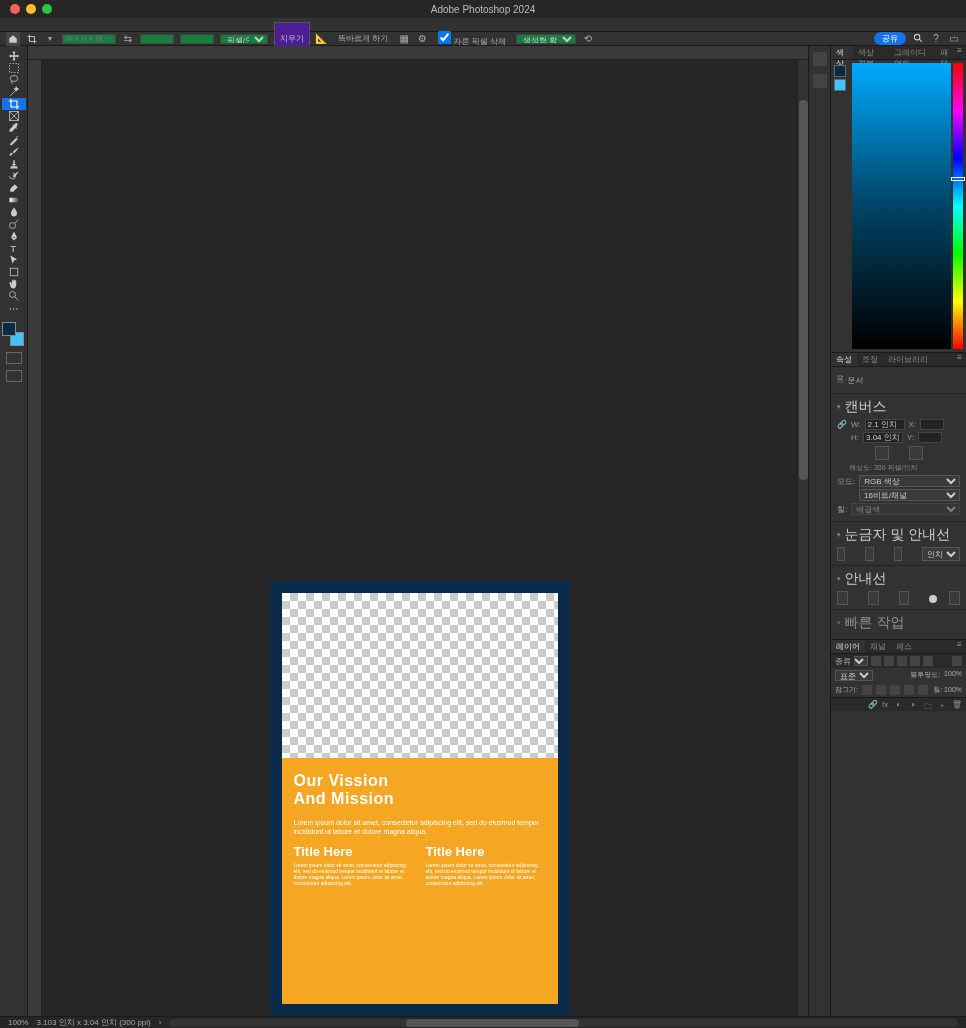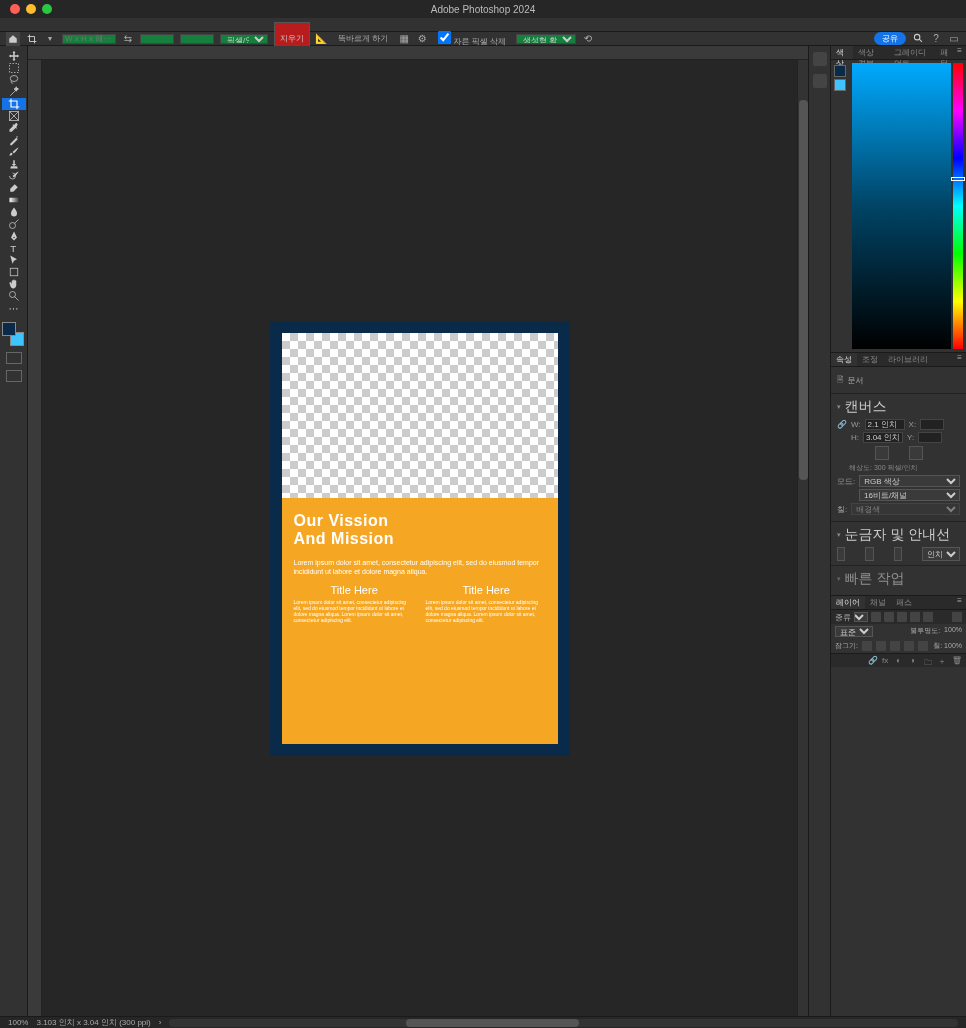--- a/index.html
+++ b/index.html
@@ -15,21 +15,21 @@
 .app-title { position: absolute; left: 50%; transform: translateX(-50%); font-size: 10px; color: #bbb; }
 
 
 .menubar { height: 14px; background: #323232; border-bottom: 1px solid #1a1a1a; }
 
 
 .optionsbar { height: 14px; background: #323232; display: flex; align-items: center; gap: 6px; padding: 0 6px; border-bottom: 1px solid #1a1a1a; }
 .home-icon { width: 14px; height: 14px; background: #444; display:flex; align-items:center; justify-content:center; }
 .opt-item { font-size: 8px; color: #aaa; padding: 1px 4px; }
 .opt-input { background: #15803d; border: 1px solid #444; color: #ccc; font-size: 8px; width: 40px; height: 10px; padding: 0 2px; }
-.opt-btn { font-size: 8px; color: #ccc; background: #b91c1c; border: 1px solid #555; padding: 10px 5px; }
+.opt-btn { font-size: 8px; color: #ccc; background: #4c1d95; border: 1px solid #555; padding: 10px 5px; }
 .opt-spacer { flex: 1; }
 .share-btn { background: #1473e6; color: #fff; font-size: 8px; padding: 1px 8px; border-radius: 8px; border: none; }
 .opt-icon { width: 12px; height: 12px; display: inline-flex; align-items: center; justify-content: center; color: #aaa; }
 
 
 .main { display: flex; height: calc(1028px - 18px - 14px - 14px - 12px); }
 
 
 .toolbox { width: 28px; background: #323232; border-right: 1px solid #1a1a1a; display: flex; flex-direction: column; align-items: center; padding-top: 4px; gap: 0; }
 .tool { width: 24px; height: 12px; display: flex; align-items: center; justify-content: center; color: #ccc; cursor: pointer; }
@@ -41,40 +41,40 @@
 .mode-icons { margin-top: 6px; display: flex; flex-direction: column; gap: 2px; }
 .mode-icons div { width: 16px; height: 12px; border: 1px solid #666; }
 
 
 .docarea { flex: 1; background: #262626; display: flex; flex-direction: column; position: relative; }
 .doctab-bar { height: 18px; background: #323232; border-bottom: 1px solid #1a1a1a; display: flex; }
 .doctab { background: #262626; padding: 2px 10px; font-size: 9px; color: #ddd; border-right: 1px solid #444; display: flex; align-items: center; gap: 6px; }
 .rulerbar-h { height: 14px; background: #3a3a3a; border-bottom: 1px solid #222; }
 .canvas-wrap { flex: 1; display: flex; }
 .rulerbar-v { width: 14px; background: #3a3a3a; border-right: 1px solid #222; }
-.canvas-view { flex: 1; background: #262626; display: flex; align-items: center; justify-content: center; position: relative; overflow: hidden; }
+.canvas-view { flex: 1; background: #262626; display: flex; align-items: flex-end; justify-content: center; position: relative; overflow: hidden; }
 .scrollbar-v { width: 11px; background: #333; border-left: 1px solid #222; position: relative; }
 .scroll-thumb-v { position: absolute; left: 1px; top: 40px; width: 9px; height: 380px; background: #555; border-radius: 4px; }
 
 
 .artboard { width: 300px; height: 435px; background: #0a2a4a; display: flex; flex-direction: column; padding: 12px; }
 .transparency { flex: 0 0 165px; background-image:
   linear-gradient(45deg, #ccc 25%, transparent 25%),
   linear-gradient(-45deg, #ccc 25%, transparent 25%),
   linear-gradient(45deg, transparent 75%, #ccc 75%),
   linear-gradient(-45deg, transparent 75%, #ccc 75%);
   background-size: 16px 16px;
   background-position: 0 0, 0 8px, 8px -8px, -8px 0;
   background-color: #fff; }
 .orange-block { flex: 1; background: #f5a623; padding: 14px 12px; color: #fff; }
 .hd1 { font-size: 16px; font-weight: 700; letter-spacing: 0.5px; }
 .body1 { font-size: 7px; margin-top: 10px; line-height: 1.3; }
 .cols { display: flex; gap: 12px; margin-top: 8px; }
 .col { flex: 1; }
-.col-title { font-size: 11px; font-weight: 400; margin-bottom: 3px; margin-left: 37px; }
+.col-title { font-size: 13px; font-weight: 700; margin-bottom: 3px; }
 .col-body { font-size: 5px; line-height: 1.2; }
 
 
 .iconbar { width: 22px; background: #323232; border-left: 1px solid #1a1a1a; display: flex; flex-direction: column; align-items: center; padding-top: 6px; gap: 8px; }
 .iconbar div { width: 14px; height: 14px; background: #444; border-radius: 2px; }
 
 
 .panels { width: 136px; background: #323232; border-left: 1px solid #1a1a1a; display: flex; flex-direction: column; font-size: 8px; color: #aaa; }
 .panel-tabs { display: flex; height: 14px; background: #2a2a2a; border-bottom: 1px solid #1a1a1a; }
 .ptab { padding: 1px 5px; font-size: 8px; color: #888; }
@@ -417,20 +417,32 @@
       <div class="panel-section">
         <div class="section-head">눈금자 및 안내선</div>
         <div class="icon-row">
           <div class="icon-box"></div>
           <div class="icon-box"></div>
           <div class="icon-box"></div>
           <select style="flex:1;background:#3a3a3a;border:1px solid #555;color:#ccc;font-size:8px;height:14px"><option>인치</option></select>
         </div>
       </div>
       <div class="panel-section">
+        <div class="section-head">안내선</div>
+        <div class="icon-row">
+          <div class="icon-box"></div>
+          <div class="icon-box"></div>
+          <div class="icon-box"></div>
+          <div class="slider-row" style="flex:1">
+              <div class="slider"></div>
+            </div>
+          <div class="icon-box"></div>
+        </div>
+      </div>
+      <div class="panel-section">
         <div class="section-head" style="opacity:.6">빠른 작업</div>
       </div>
     </div>
 
     <div class="layers-panel">
       <div class="panel-tabs">
         <div class="ptab active">레이어</div>
         <div class="ptab">채널</div>
         <div class="ptab">패스</div>
         <div class="panel-menu">≡</div>

